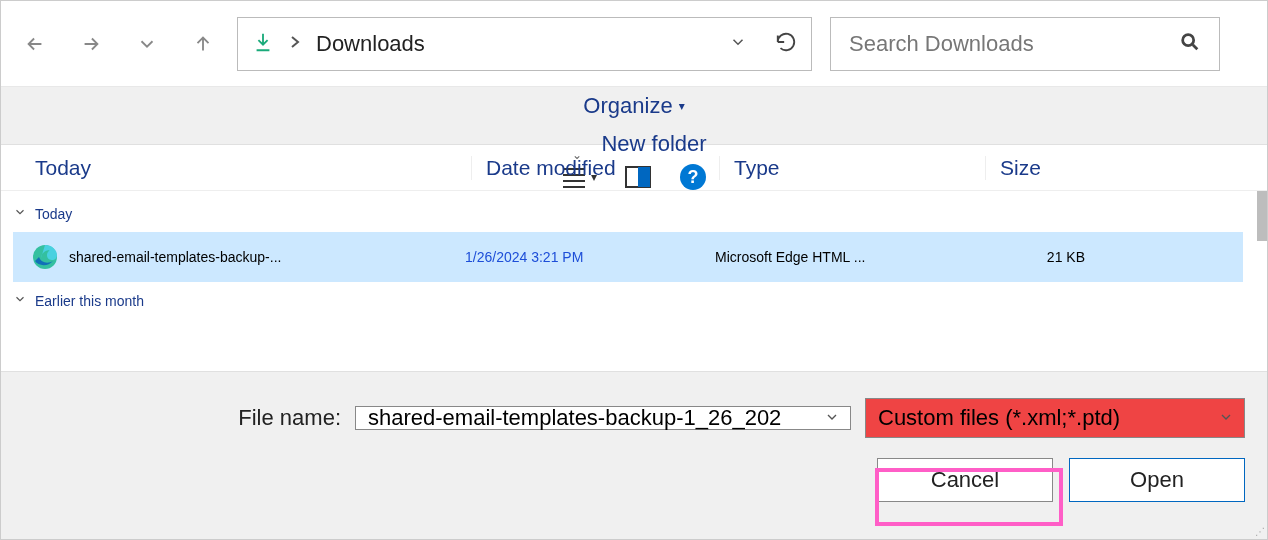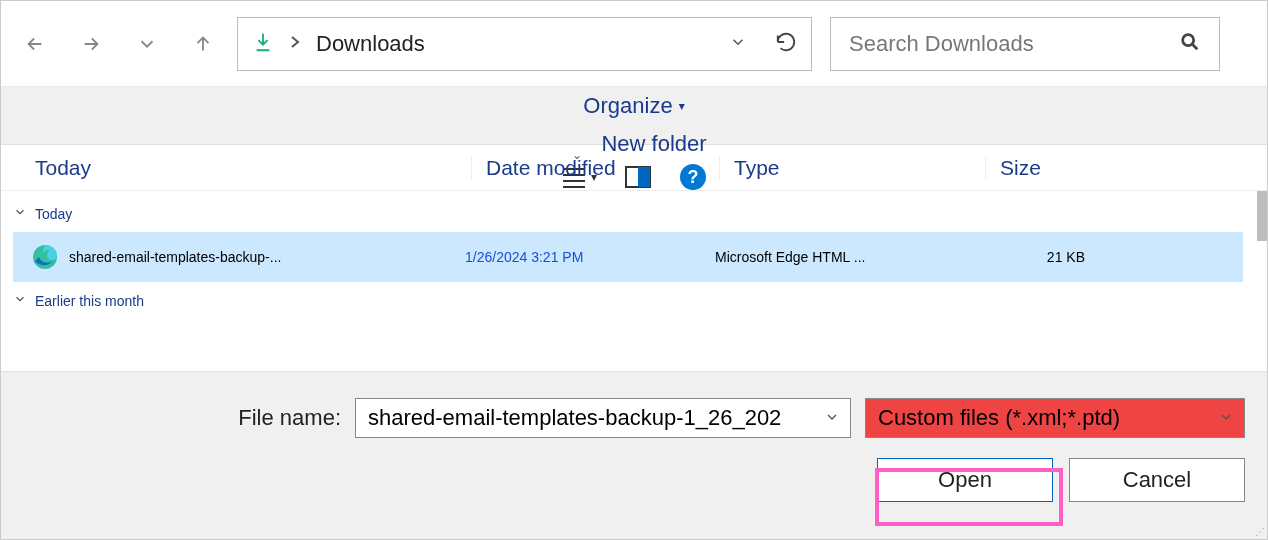--- a/index.html
+++ b/index.html
@@ -51,21 +51,21 @@
   .file-row .ftype { width: 270px; color: #000; white-space: nowrap; overflow: hidden; text-overflow: ellipsis; }
   .file-row .fsize { width: 110px; color: #000; text-align: right; padding-right: 10px; }
 
   
   .scroll-stub { position: absolute; right: 0; top: 190px; width: 10px; height: 50px; background: #bdbdbd; }
 
   
   .bottom { position: absolute; bottom: 0; left: 0; right: 0; height: 168px; background: #f0f0f0; border-top: 1px solid #e0e0e0; }
   .fn-row { display: flex; align-items: center; padding: 26px 22px 0 0; gap: 14px; }
   .fn-label { font-size: 22px; color: #222; width: 344px; text-align: right; }
-  .fn-input { flex: 0 0 496px; height: 40px; border: 1px solid #888; background: #fff; font-size: 22px; padding: 0 30px 0 12px; position: relative; display: flex; align-items: center; }
+  .fn-input { flex: 0 0 496px; height: 24px; border: 1px solid #888; background: #fff; font-size: 22px; padding: 0 30px 0 12px; position: relative; display: flex; align-items: center; }
   .fn-input span { white-space: nowrap; overflow: hidden; }
   .fn-input .chev { position: absolute; right: 10px; color: #555; }
   .filter { flex: 0 0 380px; height: 40px; border: 1px solid #888; background: #ef4444; font-size: 22px; padding: 0 30px 0 12px; position: relative; display: flex; align-items: center; }
   .filter .chev { position: absolute; right: 10px; color: #555; }
 
   .btn-row { display: flex; justify-content: flex-end; gap: 16px; padding: 20px 22px 0 0; }
   .btn { width: 176px; height: 44px; border: 1px solid #888; background: #fff; font-size: 22px; color: #222; display: flex; align-items: center; justify-content: center; cursor: pointer; }
   .btn.primary { border: 1px solid #0067c0; }
   .highlight-box { position: absolute; border: 4px solid #ff5ec7; width: 188px; height: 58px; right: 204px; bottom: 13px; pointer-events: none; }
 
@@ -224,18 +224,18 @@
     <div class="filter">
       <span>Custom files (*.xml;*.ptd)</span>
       <span class="chev">
         <svg width="16" height="16" viewBox="0 0 24 24" fill="none" stroke="#555" stroke-width="2">
             <path d="M6 9l6 6 6-6"></path>
           </svg>
       </span>
     </div>
   </div>
   <div class="btn-row">
+    <div class="btn">Cancel</div>
     <div class="btn primary">Open</div>
-    <div class="btn">Cancel</div>
   </div>
   <div class="highlight-box"></div>
   <div class="grip">⋰</div>
 </div>
 
 </body></html>

